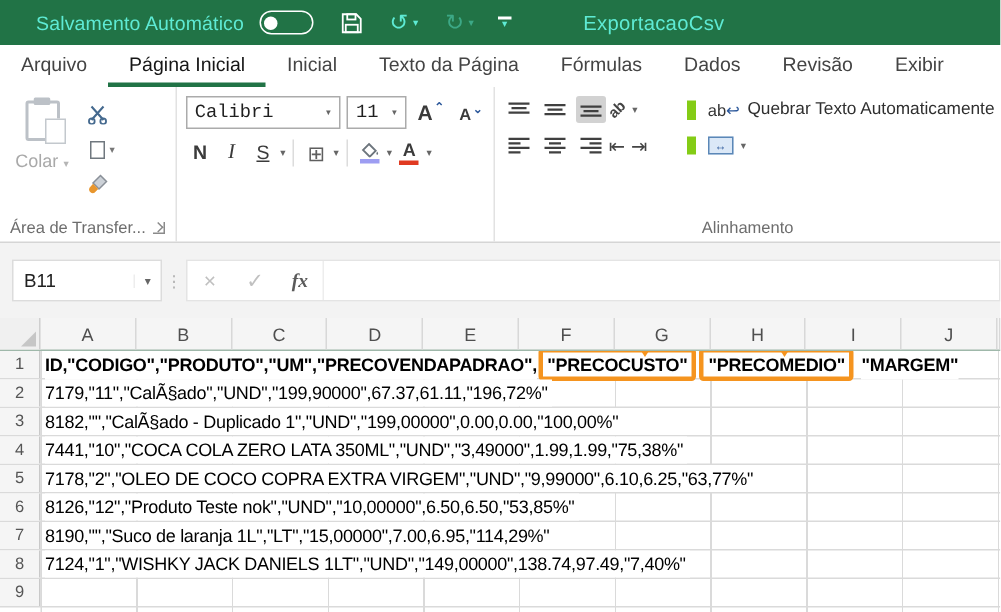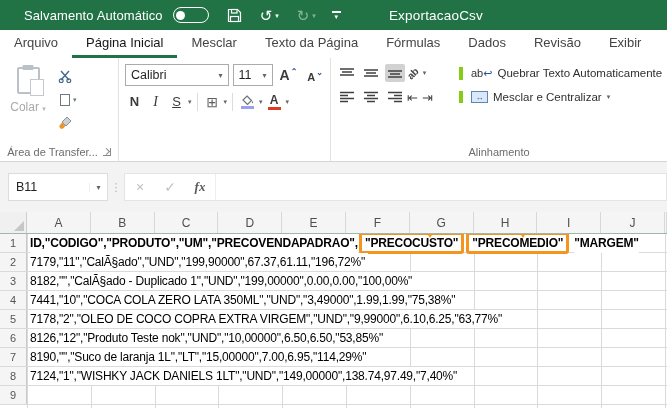--- a/index.html
+++ b/index.html
@@ -1,21 +1,21 @@
 <!DOCTYPE html>
 <html><head>
 <meta charset="utf-8">
 <style>
   * { margin:0; padding:0; box-sizing:border-box; }
   html,body { width:667px; height:408px; overflow:hidden; }
   body { font-family:"Liberation Sans", sans-serif; background:#fff; position:relative; }
   .app { width:667px; height:408px; position:relative; overflow:hidden; }
 
   
-  .titlebar { height:30px; background:#217346; display:flex; align-items:center; color:#ffffff;
+  .titlebar { height:30px; background:#217346; display:flex; align-items:center; color:#5eead4;
               padding-left:24px; font-size:13px; }
   .autosave-label { margin-right:10px; letter-spacing:.1px; }
   .toggle { width:36px; height:16px; border:1.5px solid #fff; border-radius:9px; display:inline-flex;
             align-items:center; padding:0 2px; cursor:pointer; }
   .knob { width:9px; height:9px; background:#fff; border-radius:50%; }
   .tb-icon { margin-left:18px; display:inline-flex; align-items:center; font-size:15px; line-height:1; cursor:pointer; }
   .tb-icon .chev { font-size:7px; margin-left:3px; }
   .dim { opacity:.45; }
   .qat { margin-left:16px; display:inline-flex; flex-direction:column; align-items:center; cursor:pointer; }
   .qat .bar { width:9px; height:2px; background:#fff; margin-bottom:2px; }
@@ -53,21 +53,21 @@
   .mini-btn { display:flex; align-items:center; gap:3px; cursor:pointer; height:17px; }
   .mini-btn .chev { font-size:7px; color:#777; }
   .copy-icon { width:10px; height:12px; border:1.2px solid #70787f; background:#fff; position:relative; margin-left:2px; }
   .copy-icon::before { content:""; position:absolute; left:2px; top:-4px; width:10px; height:12px;
                        border:1.2px solid #70787f; background:#fff; z-index:-1; }
 
   
   .g-font { width:212px; display:flex; flex-direction:column; gap:5px; }
   .combo-row { display:flex; gap:4px; align-items:center; }
   .combo { display:flex; align-items:center; border:1px solid #ababab; background:#fff; height:22px;
-           padding:0 5px; font-size:12.5px; color:#1f1f1f; cursor:pointer; }
+           padding:0 5px; font-size:12.5px; color:#1f1f1f; cursor:pointer;font-family:Liberation Mono, monospace; }
   .combo .chev { margin-left:auto; font-size:8px; color:#666; padding-left:6px; }
   .combo-font { width:110px; }
   .combo-size { width:42px; }
   .fx-size { display:flex; align-items:flex-start; font-weight:bold; color:#3b3b3b; cursor:pointer; padding:0 3px; }
   .fx-size .a { font-size:14px; }
   .fx-size.small .a { font-size:11px; margin-top:3px; }
   .fx-size .c { font-size:8px; margin-left:1px; color:#2b579a; }
   .btn-row { display:flex; align-items:center; gap:2px; }
   .fbtn { min-width:19px; height:21px; display:flex; flex-direction:column; align-items:center;
           justify-content:center; font-size:13px; color:#3b3b3b; cursor:pointer; }
@@ -81,21 +81,21 @@
   .colorbar { width:13px; height:3px; margin-top:1px; }
   .borders-icon { font-size:14px; color:#5f6票5f; color:#5f5f5f; }
 
   
   .g-align { flex:1; display:flex; flex-direction:column; gap:6px; }
   .al-row { display:flex; align-items:center; }
   .al-cluster { display:flex; gap:4px; width:70px; }
   .al-mid { display:flex; gap:4px; width:52px; align-items:center; }
   .al-ic { width:20px; height:18px; display:flex; align-items:center; justify-content:center; cursor:pointer; }
   .al-ic.sel { background:#d2d2d2; border-radius:2px; }
-  .wrapcol { border-left:4px solid #84cc16; padding-left:8px; display:flex; align-items:center; gap:5px; cursor:pointer; }
+  .wrapcol { border-left:6px solid #84cc16; padding-left:8px; display:flex; align-items:center; gap:5px; cursor:pointer; }
   .ric-label { font-size:11.5px; color:#2f2f2f; white-space:nowrap; }
   .orient { transform:rotate(-45deg); font-size:10px; font-weight:bold; color:#444; display:inline-block; }
   .indent { font-size:13px; color:#444; cursor:pointer; }
   .wrap-ic { font-size:11px; color:#333; }
   .wrap-ic b { color:#2b579a; font-weight:normal; }
   .merge-ic { width:17px; height:12px; border:1px solid #5b87b7; background:#dbe8f7; display:flex;
               align-items:center; justify-content:center; font-size:8px; color:#2b579a; }
 
   
   .formulabar { height:50px; background:#f3f3f3; display:flex; align-items:center; padding:0 0 0 8px; }
@@ -163,21 +163,21 @@
     <span class="qat">
         <span class="bar"></span>
         <span class="chev">▾</span>
       </span>
     <span class="tb-title">ExportacaoCsv</span>
   </div>
 
   <div class="tabrow">
     <span class="tab">Arquivo</span>
     <span class="tab active">Página Inicial</span>
-    <span class="tab">Mesclar</span>
+    <span class="tab">Inicial</span>
     <span class="tab">Texto da Página</span>
     <span class="tab">Fórmulas</span>
     <span class="tab">Dados</span>
     <span class="tab">Revisão</span>
     <span class="tab">Exibir</span>
   </div>
 
   <div class="ribbon">
 
     <div class="rgroup g-clip">
@@ -309,21 +309,20 @@
                 <path d="M1 1.5h14M7 4.5h8M1 7.5h14M7 10.5h8" stroke="#404040" stroke-width="1.5" fill="none"></path>
               </svg>
           </span>
         </div>
         <div class="al-mid">
           <span class="indent">⇤</span>
           <span class="indent">⇥</span>
         </div>
         <div class="wrapcol">
           <span class="merge-ic">↔</span>
-          <span class="ric-label">Mesclar e Centralizar</span>
           <span class="chevbtn">▾</span>
         </div>
       </div>
       <div class="group-label">
         <span>Alinhamento</span>
       </div>
     </div>
   </div>
 
   <div class="formulabar">

